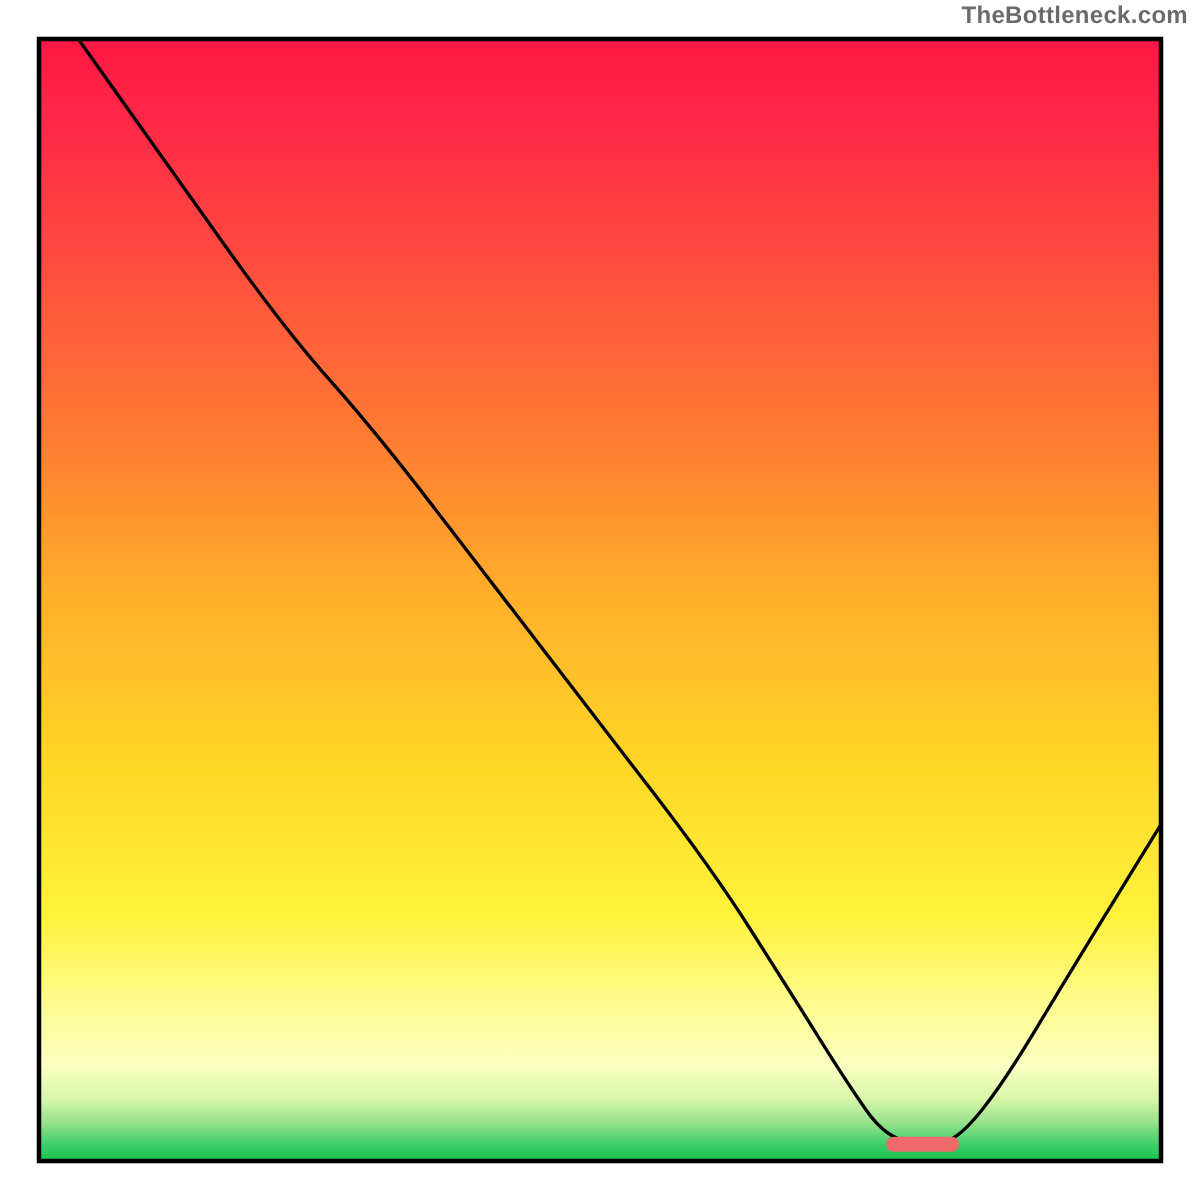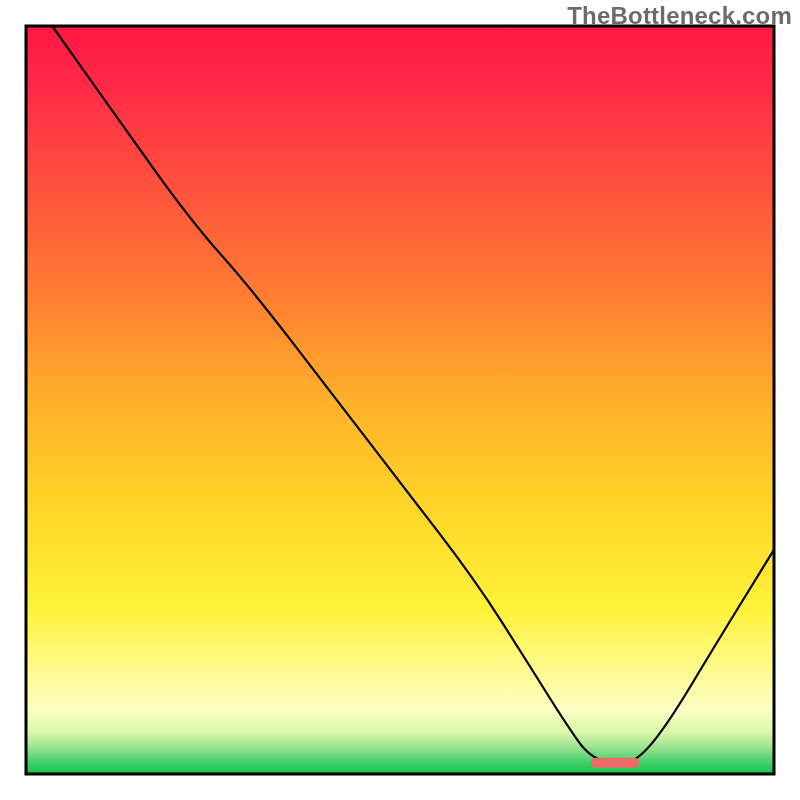--- a/index.html
+++ b/index.html
@@ -12,21 +12,21 @@
   }
   .stage {
     position: relative;
     width: 800px;
     height: 800px;
   }
   .watermark {
     position: absolute;
     top: 2px;
     right: 8px;
-    font-size: 24px;
+    font-size: 16px;
     font-weight: bold;
     color: #6b6b6b;
     letter-spacing: 0.2px;
   }
   svg {
     display: block;
   }
 </style>
 </head>
 <body>

